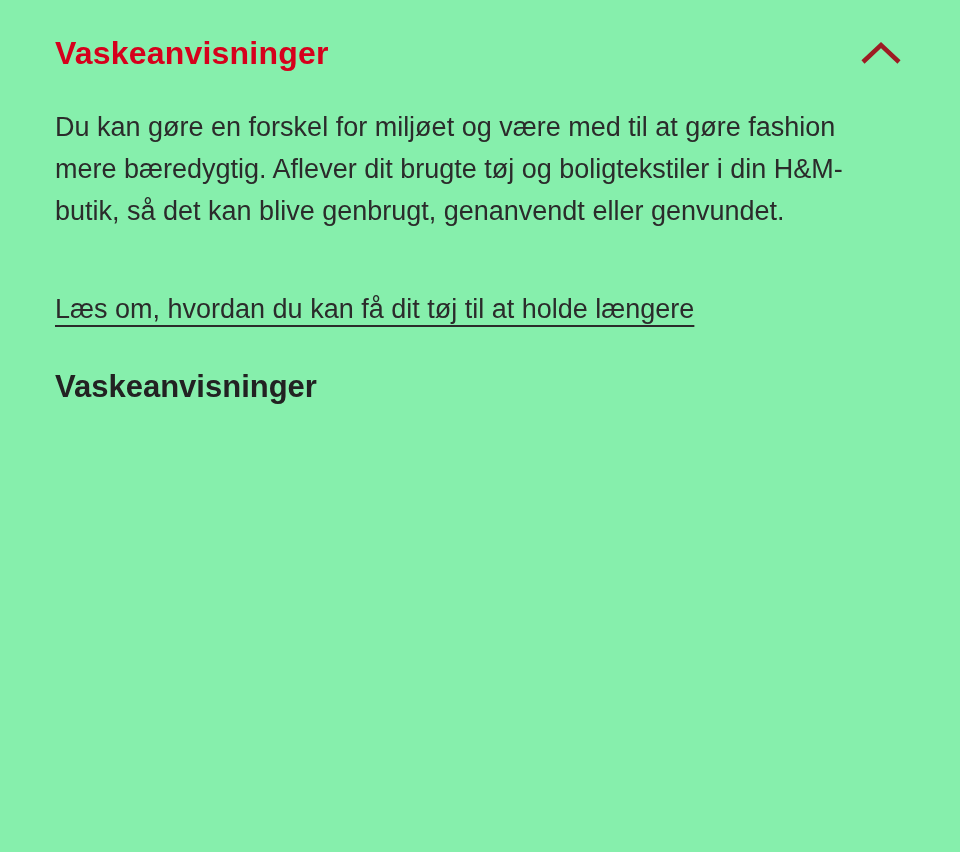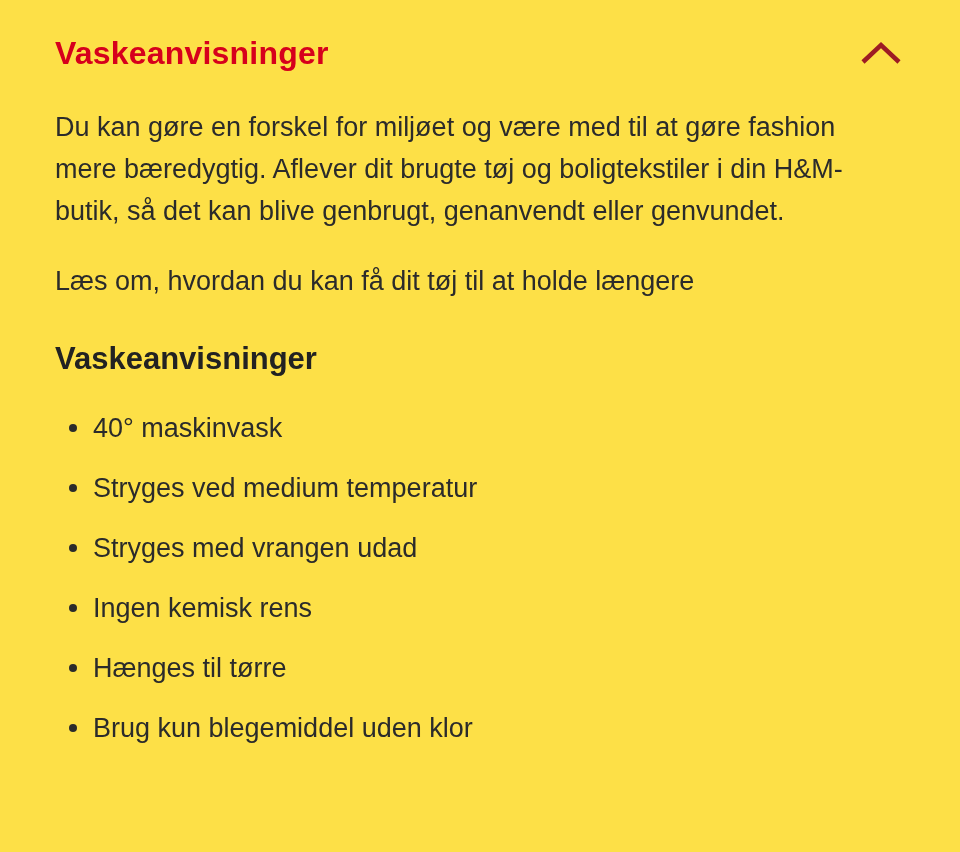--- a/index.html
+++ b/index.html
@@ -6,21 +6,21 @@
   html, body {
     margin: 0;
     padding: 0;
     background: #ffffff;
     font-family: "Liberation Sans", sans-serif;
     color: #2b2b2b;
   }
   .page {
     width: 960px;
     height: 852px;
-    background: #fde047;
+    background: #86efac;
     padding: 30px 55px 0 55px;
     overflow: hidden;
   }
   .accordion-header {
     display: flex;
     justify-content: space-between;
     align-items: center;
     cursor: pointer;
     margin-top: 4px;
   }
@@ -43,24 +43,25 @@
   .chevron-btn svg { display: block; }
   .intro {
     margin: 34px 16px 0 0;
     font-size: 27px;
     line-height: 42px;
     max-width: 852px;
     color: #2b2b2b;
   }
   .care-link {
     display: inline-block;
-    margin-top: 32px;
+    margin-top: 60px;
     font-size: 27px;
     line-height: 34px;
     color: #2b2b2b;
+    text-decoration: underline;
     text-decoration-thickness: 2px;
     text-underline-offset: 7px;
     cursor: pointer;
   }
   .subheading {
     margin: 42px 0 0 0;
     font-size: 31px;
     line-height: 37px;
     font-weight: 700;
     color: #222222;
@@ -106,23 +107,15 @@
   </div>
 
   <div class="accordion-body">
 
     <p class="intro">Du kan gøre en forskel for miljøet og være med til at gøre fashion mere bæredygtig. Aflever dit brugte tøj og boligtekstiler i din H&amp;M-butik, så det kan blive genbrugt, genanvendt eller genvundet.</p>
 
     <a class="care-link">Læs om, hvordan du kan få dit tøj til at holde længere</a>
 
     <h3 class="subheading">Vaskeanvisninger</h3>
 
-    <ul class="care-list">
-      <li>40° maskinvask</li>
-      <li>Stryges ved medium temperatur</li>
-      <li>Stryges med vrangen udad</li>
-      <li>Ingen kemisk rens</li>
-      <li>Hænges til tørre</li>
-      <li>Brug kun blegemiddel uden klor</li>
-    </ul>
 
   </div>
 </div>
 
 </body></html>

